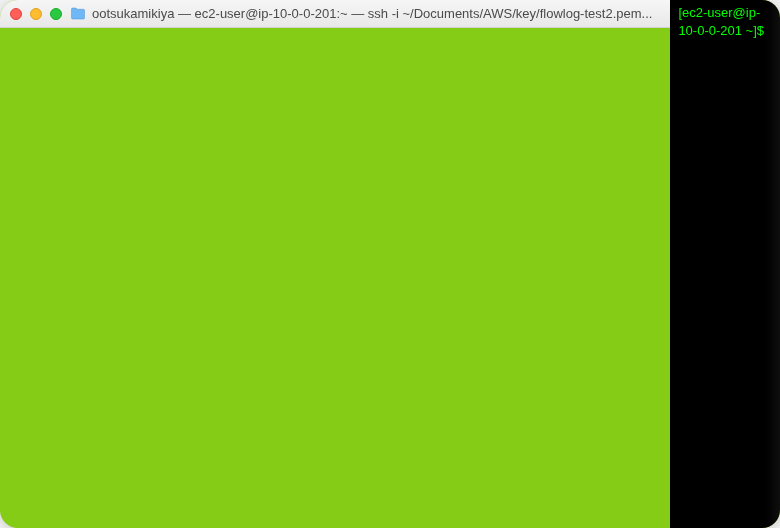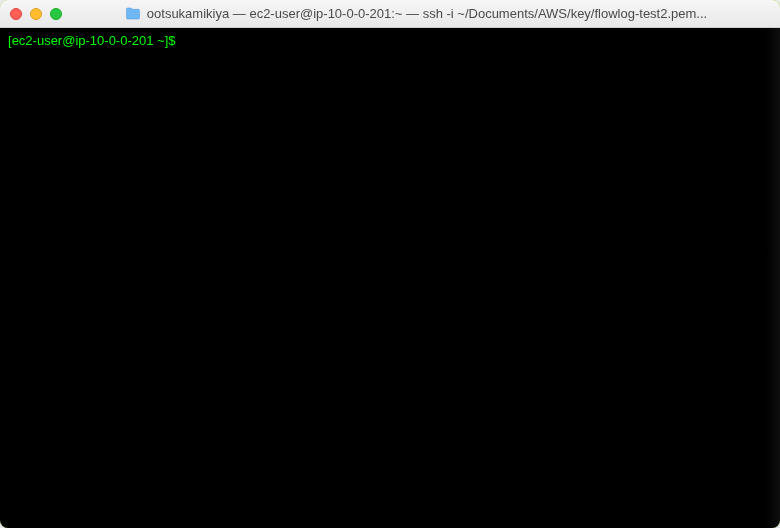--- a/index.html
+++ b/index.html
@@ -11,25 +11,25 @@
       width: 780px;
       height: 528px;
       background: #f0f0f0;
       font-family: -apple-system, BlinkMacSystemFont, "Helvetica Neue", sans-serif;
       overflow: hidden;
     }
     .window {
       width: 100%;
       height: 100%;
       background: #84cc16;
-      border-radius: 8px;
+      border-radius: 18px;
       overflow: hidden;
       box-shadow: 0 2px 10px rgba(0,0,0,0.15);
       display: flex;
-      flex-direction: column;
+      flex-direction: row;
     }
     .titlebar {
       height: 28px;
       background: linear-gradient(to bottom, #f6f6f6, #e8e8e8);
       border-bottom: 1px solid #d0d0d0;
       display: flex;
       align-items: center;
       padding: 0 10px;
       flex-shrink: 0;
     }

